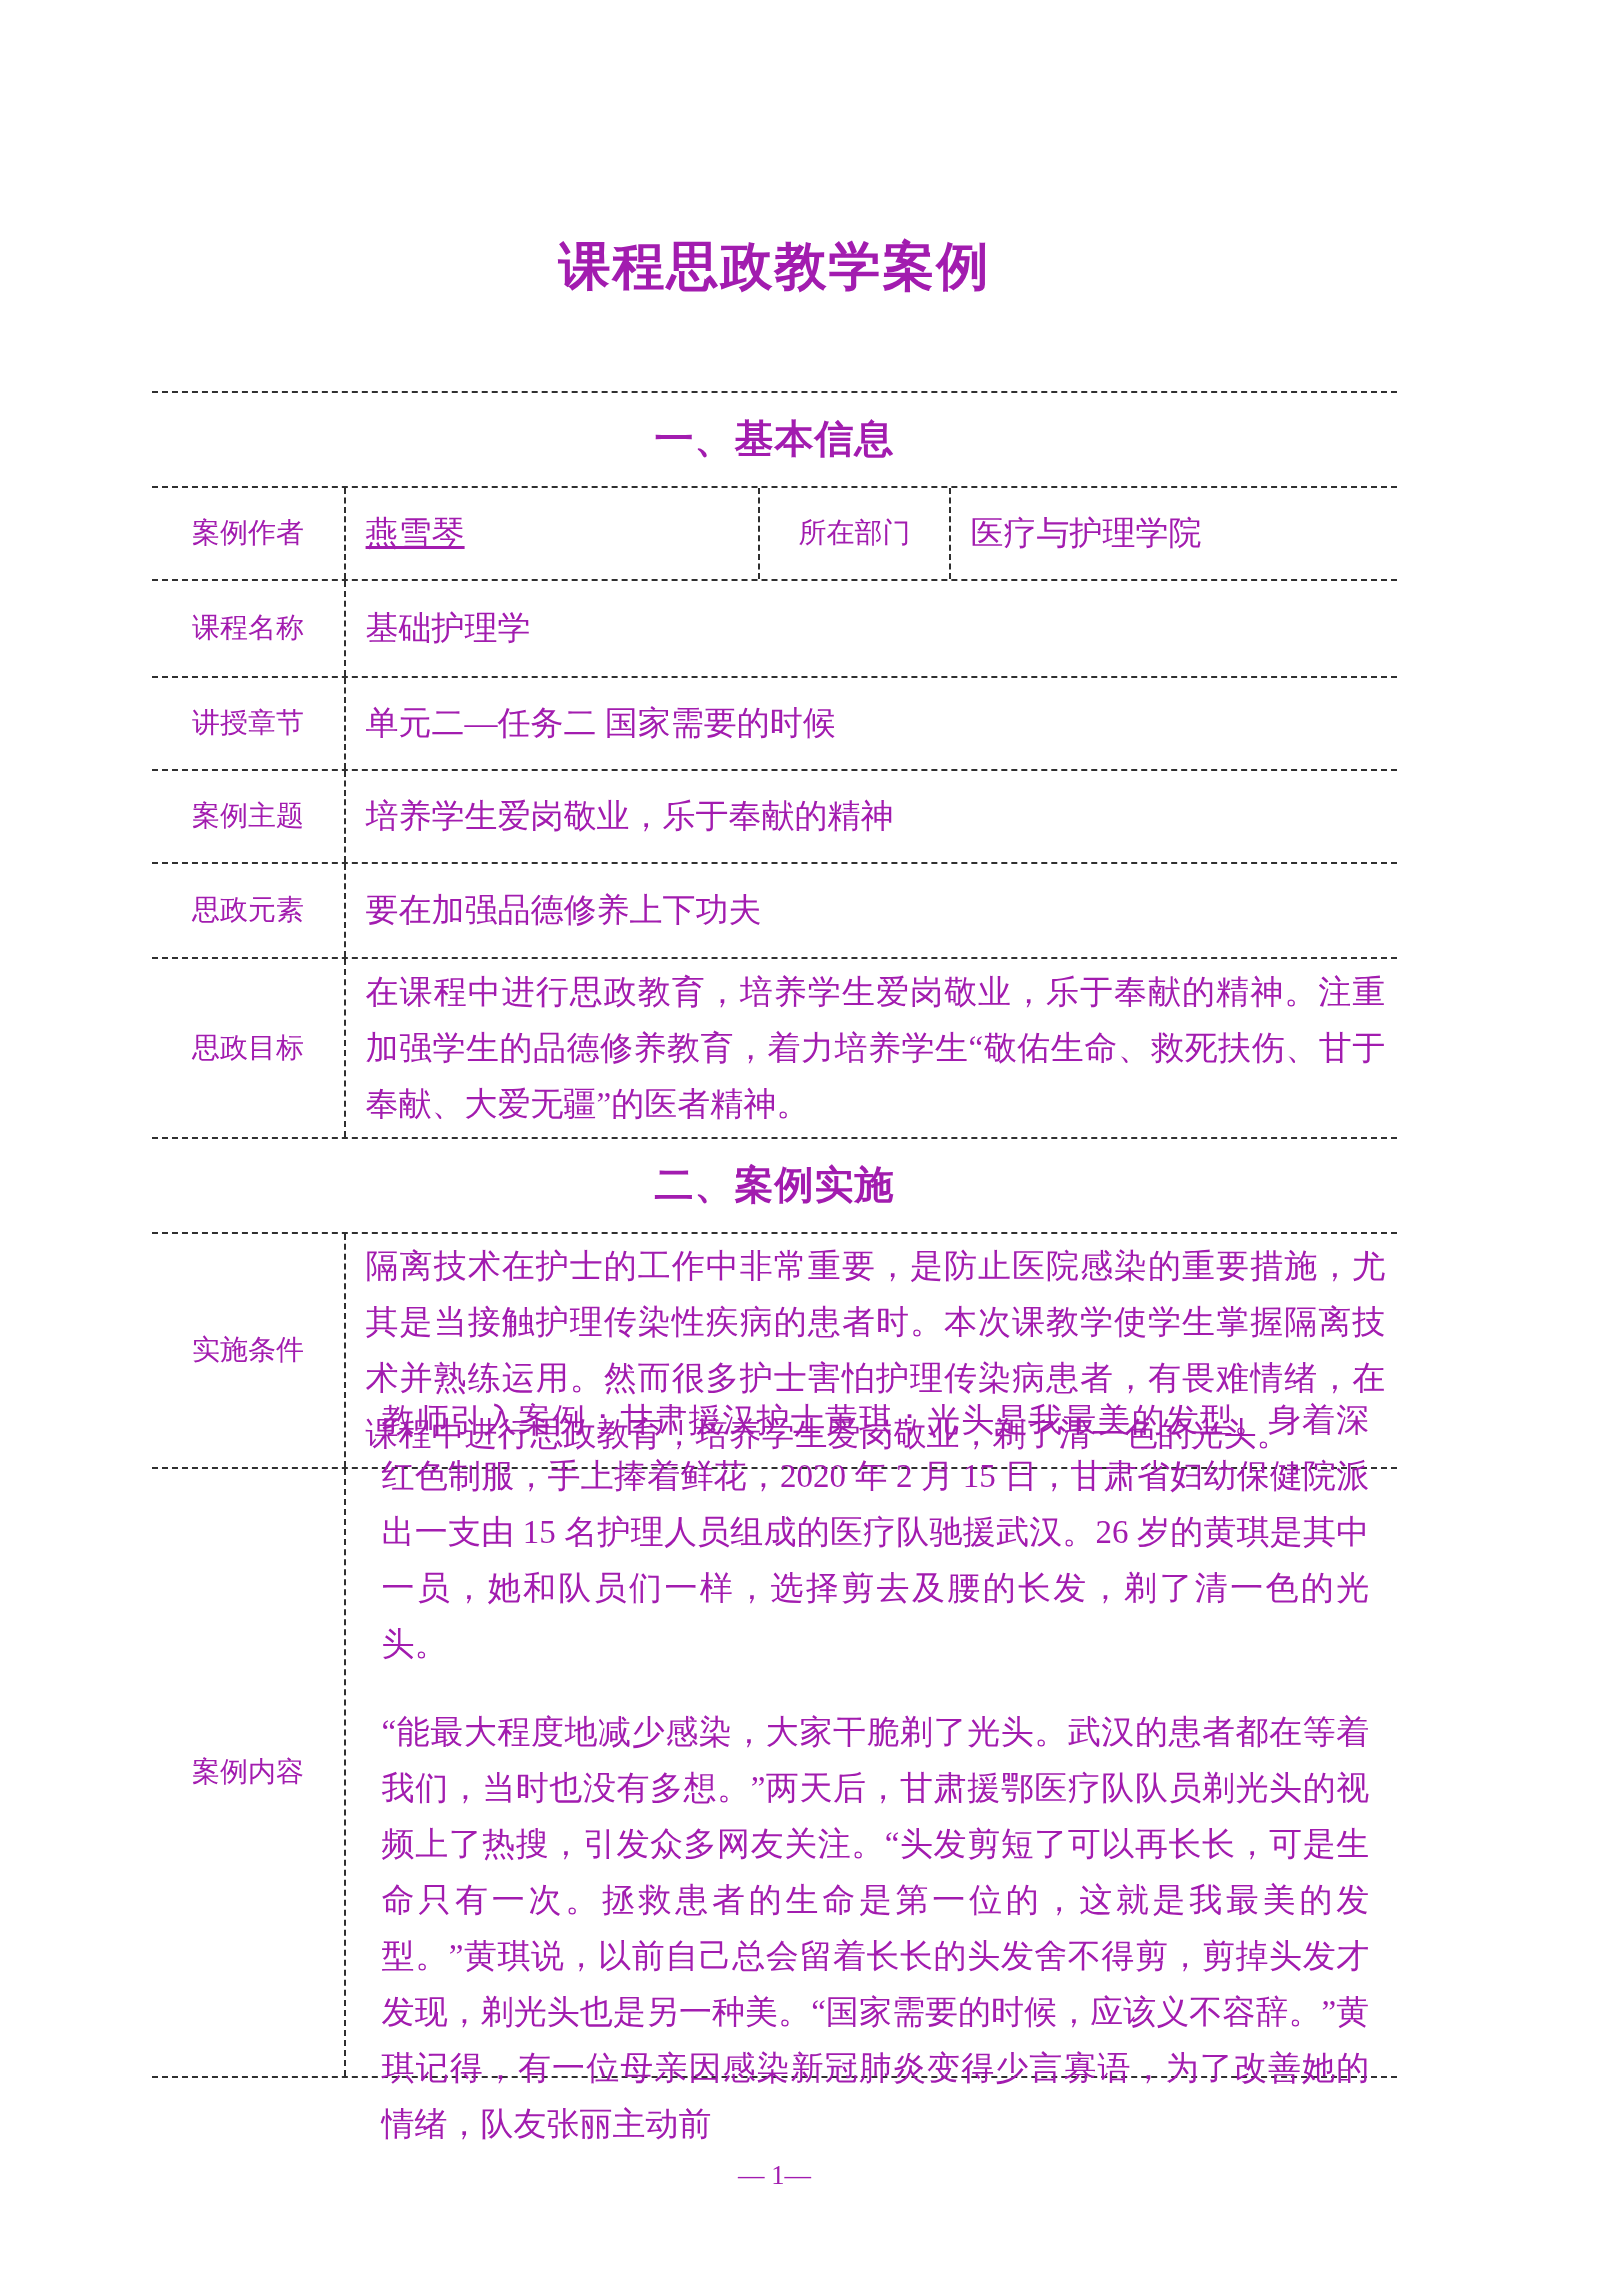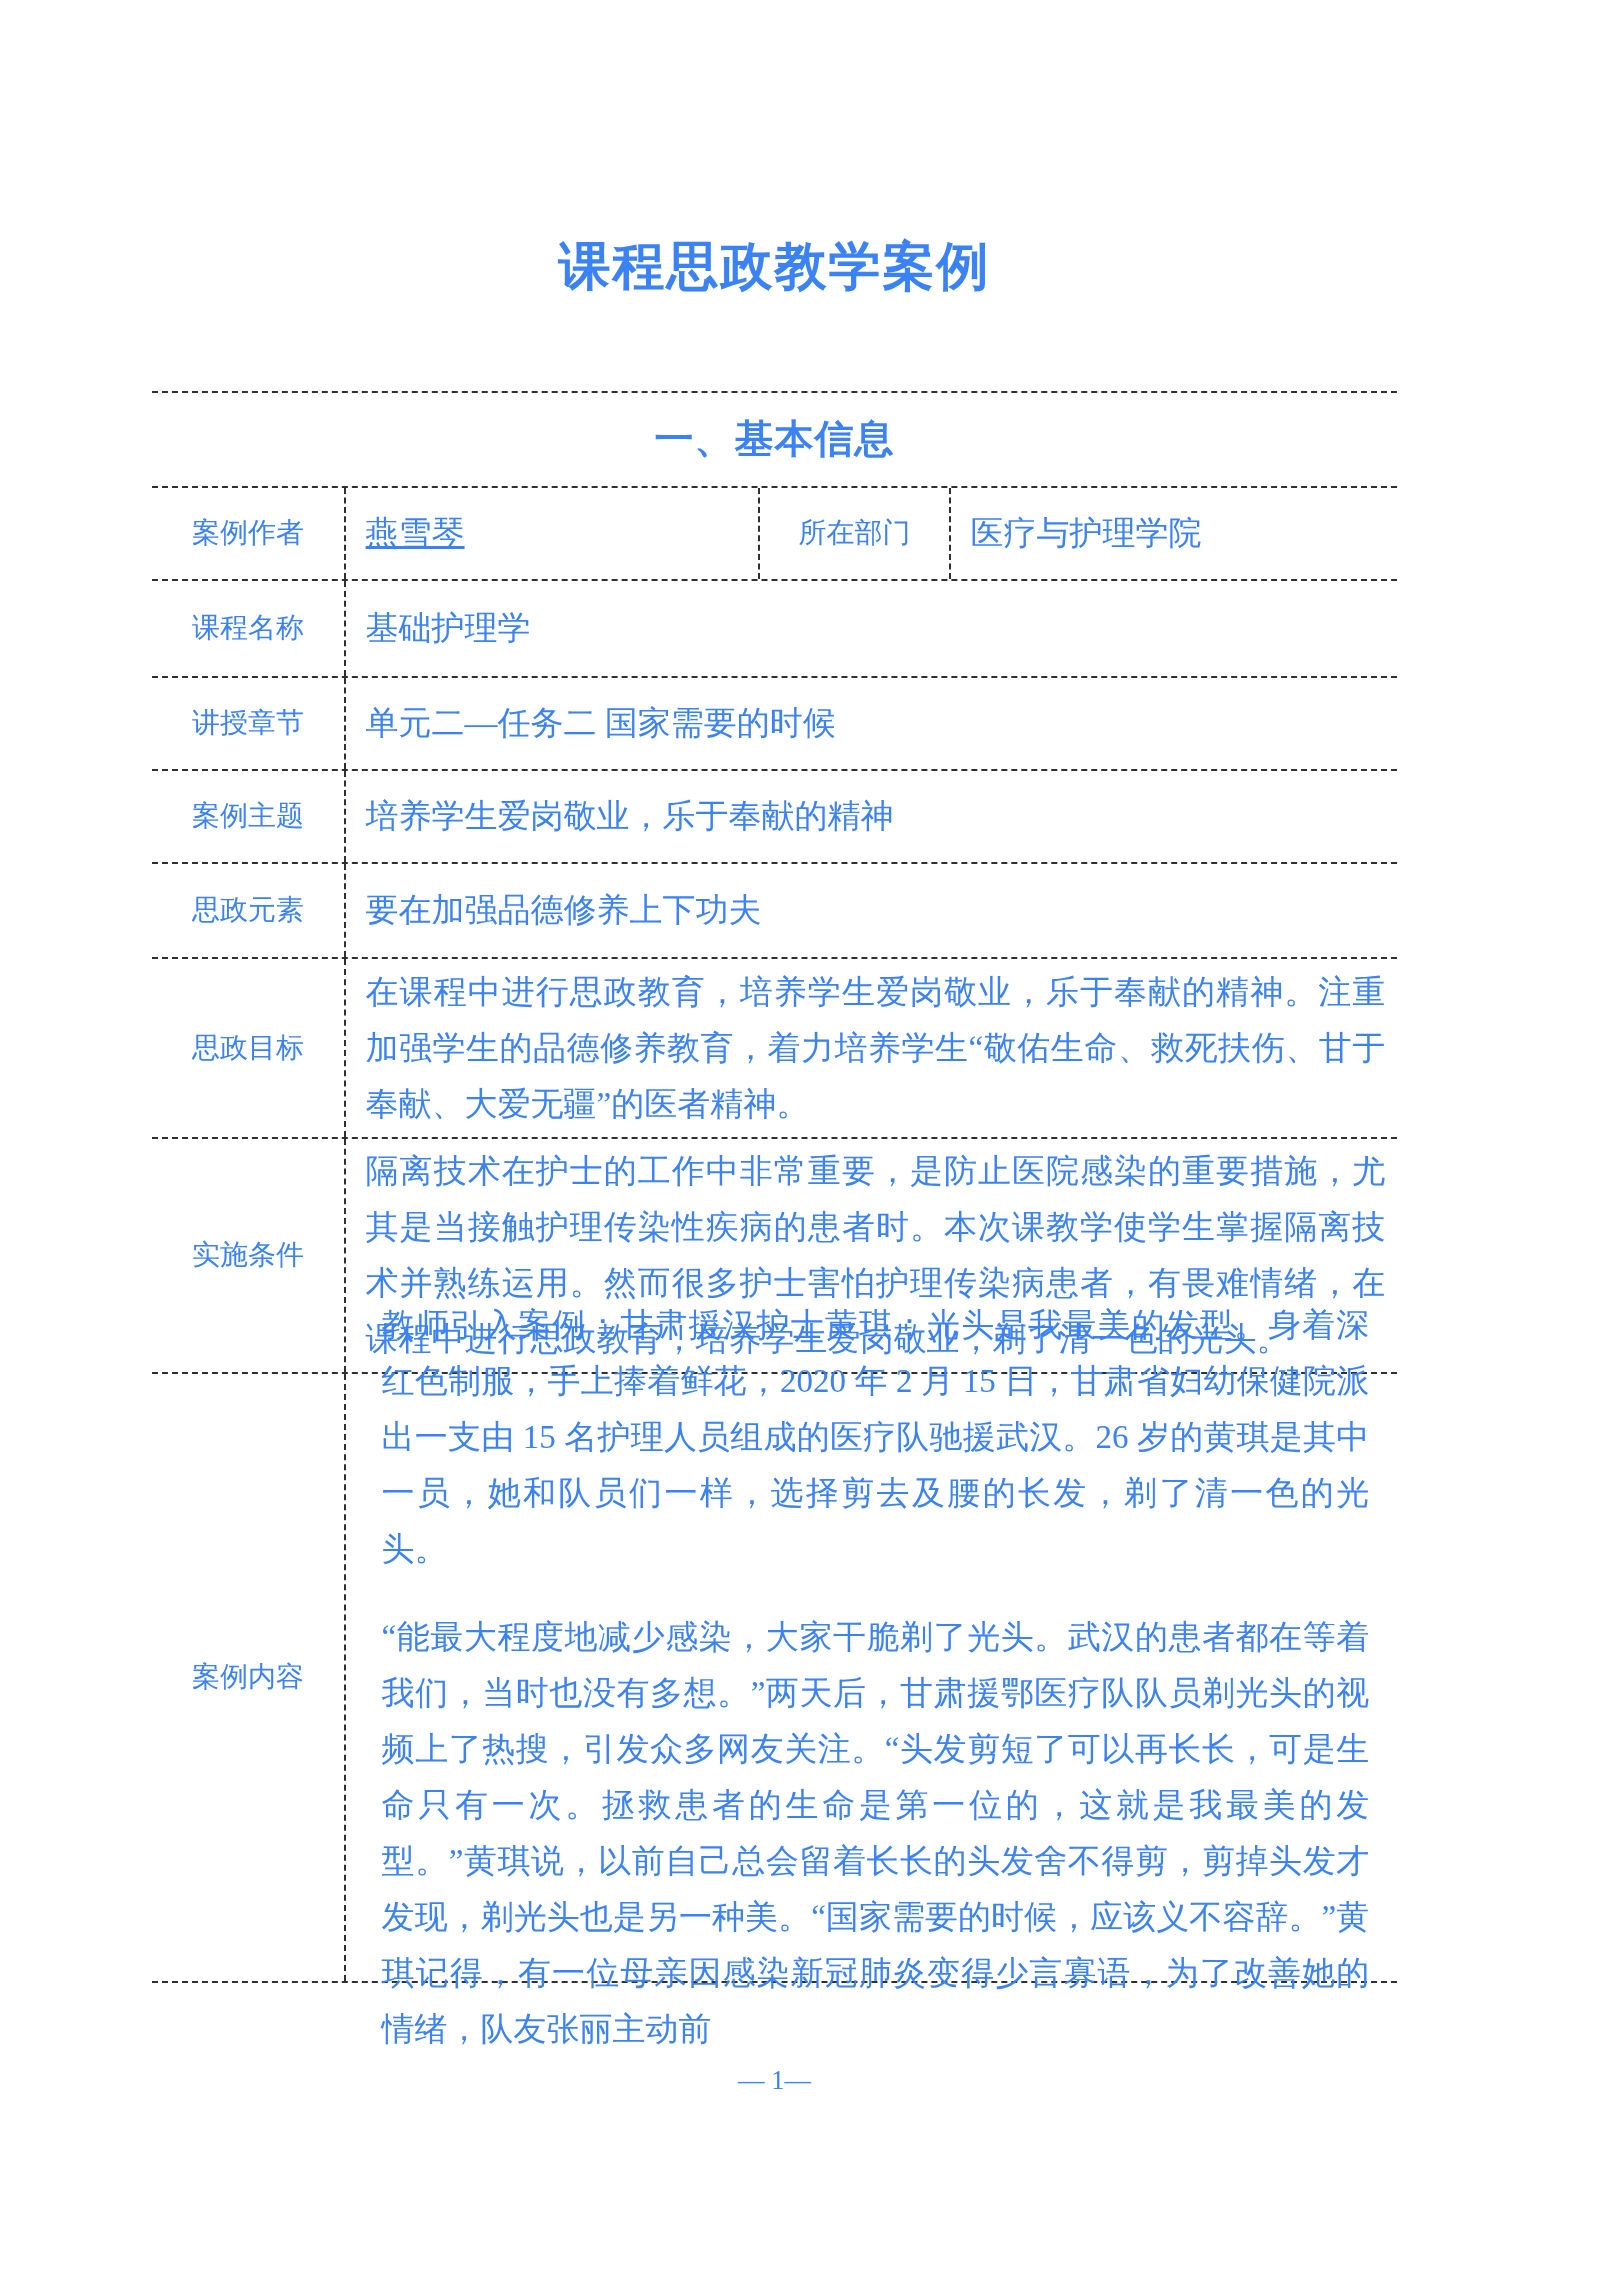--- a/index.html
+++ b/index.html
@@ -1,21 +1,21 @@
 <!DOCTYPE html>
 <html><head>
 <meta charset="utf-8">
 <style>
   html, body { margin: 0; padding: 0; background: #ffffff; }
   .page {
     position: relative;
     width: 1502px;
     height: 2293px;
     background: #ffffff;
-    color: #3b82f6;
+    color: #a21caf;
     font-family: "Liberation Serif", "DejaVu Serif", serif;
     overflow: hidden;
     box-sizing: border-box;
     padding-left: 47px;
   }
   .doc-title {
     padding-top: 201px;
     text-align: center;
     font-family: "Liberation Sans", "DejaVu Sans", sans-serif;
     font-weight: bold;
@@ -128,20 +128,21 @@
     <div class="trow h-r5">
       <div class="label-cell">思政元素</div>
       <div class="value-cell">要在加强品德修养上下功夫</div>
     </div>
 
     <div class="trow h-r6">
       <div class="label-cell">思政目标</div>
       <div class="value-cell">在课程中进行思政教育，培养学生爱岗敬业，乐于奉献的精神。注重加强学生的品德修养教育，着力培养学生“敬佑生命、救死扶伤、甘于奉献、大爱无疆”的医者精神。</div>
     </div>
 
+    <div class="section-header-row">二、案例实施</div>
 
     <div class="trow h-impl">
       <div class="label-cell">实施条件</div>
       <div class="value-cell">隔离技术在护士的工作中非常重要，是防止医院感染的重要措施，尤其是当接触护理传染性疾病的患者时。本次课教学使学生掌握隔离技术并熟练运用。然而很多护士害怕护理传染病患者，有畏难情绪，在课程中进行思政教育，培养学生爱岗敬业，剃了清一色的光头。</div>
     </div>
 
     <div class="trow h-content bottom-rule">
       <div class="label-cell">案例内容</div>
       <div class="value-cell">
         <p>教师引入案例：甘肃援汉护士黄琪：光头是我最美的发型。身着深红色制服，手上捧着鲜花，2020 年 2 月 15 日，甘肃省妇幼保健院派出一支由 15 名护理人员组成的医疗队驰援武汉。26 岁的黄琪是其中一员，她和队员们一样，选择剪去及腰的长发，剃了清一色的光头。</p>

